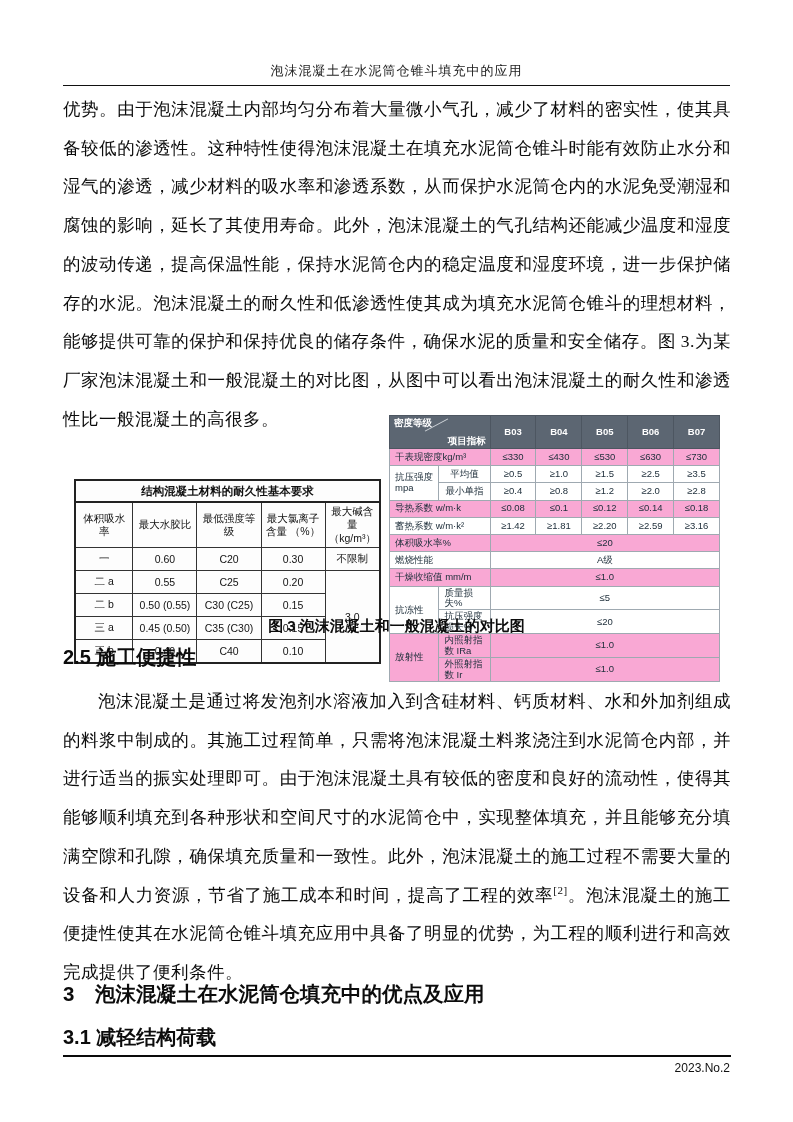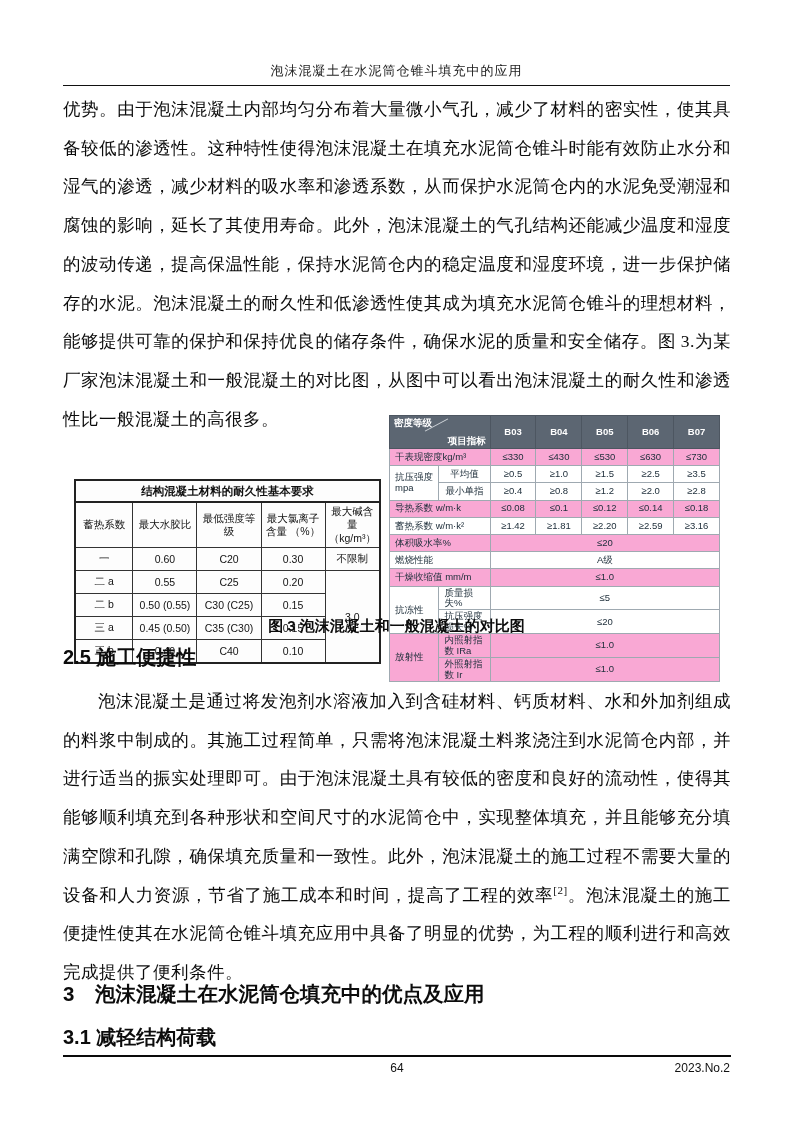--- a/index.html
+++ b/index.html
@@ -83,21 +83,21 @@
           <col style="width:21%">
           <col style="width:21%">
           <col style="width:21%">
           <col style="width:18%">
         </colgroup>
       <tbody>
           <tr>
             <th class="t-title" colspan="5">结构混凝土材料的耐久性基本要求</th>
           </tr>
       <tr class="hdr">
-        <td>蓄热系数</td>
+        <td>体积吸水率</td>
         <td>最大水胶比</td>
         <td>最低强度等级</td>
         <td>最大氯离子含量 （%）</td>
         <td>最大碱含量 （kg/m³）</td>
       </tr>
       <tr class="drow">
         <td>一</td>
         <td>0.60</td>
         <td>C20</td>
         <td>0.30</td>
@@ -234,16 +234,15 @@
   <div class="fig-caption">图 3  泡沫混凝土和一般混凝土的对比图</div>
 
   <div class="h-sec h-25">2.5 施工便捷性</div>
 
   <div class="para para-2"><span>泡沫混凝土是通过将发泡剂水溶液加入到含硅材料、钙质材料、水和外加剂组成的料浆中制成的。其施工过程简单，只需将泡沫混凝土料浆浇注到水泥筒仓内部，并进行适当的振实处理即可。由于泡沫混凝土具有较低的密度和良好的流动性，使得其能够顺利填充到各种形状和空间尺寸的水泥筒仓中，实现整体填充，并且能够充分填满空隙和孔隙，确保填充质量和一致性。此外，泡沫混凝土的施工过程不需要大量的设备和人力资源，节省了施工成本和时间，提高了工程的效率</span><sup class="ref">[2]</sup><span>。泡沫混凝土的施工便捷性使其在水泥筒仓锥斗填充应用中具备了明显的优势，为工程的顺利进行和高效完成提供了便利条件。</span></div>
 
   <div class="h-sec h-3">3　泡沫混凝土在水泥筒仓填充中的优点及应用</div>
   <div class="h-sec h-31">3.1 减轻结构荷载</div>
 
   <div class="foot-rule"></div>
-  <div class="foot-page">64</div>
   <div class="foot-issue">2023.No.2</div>
 
 </div>
 
 </body></html>

